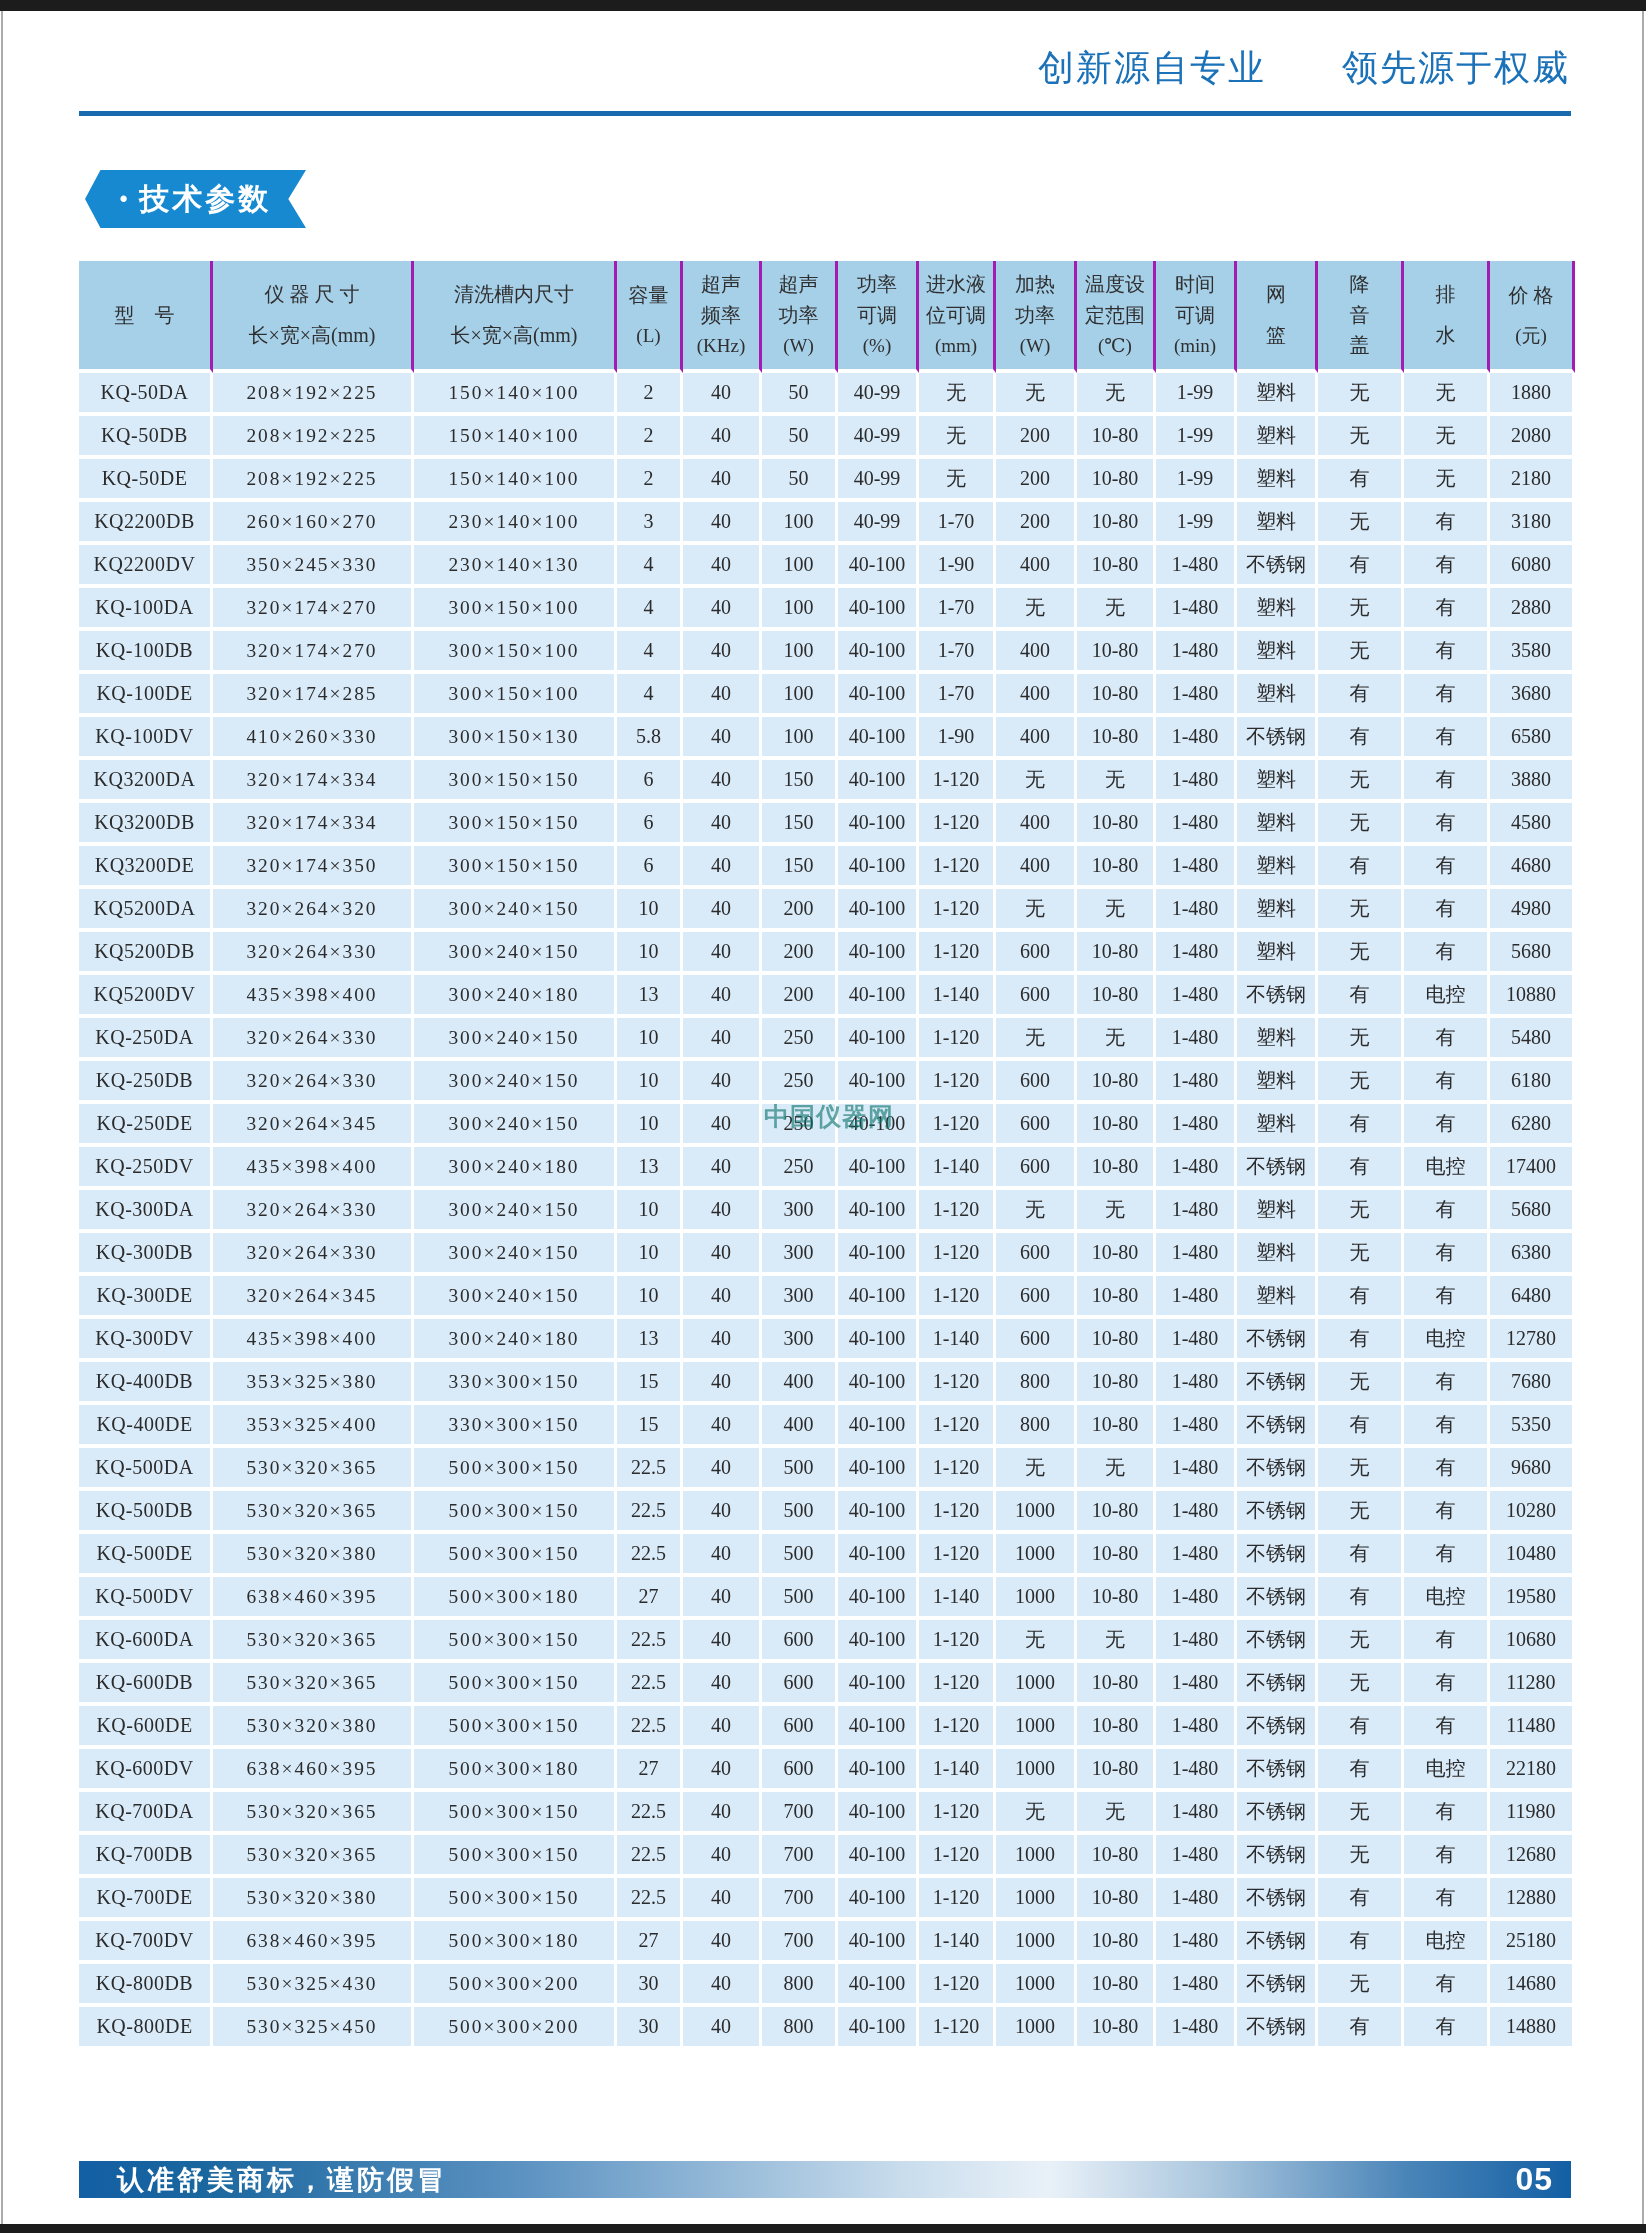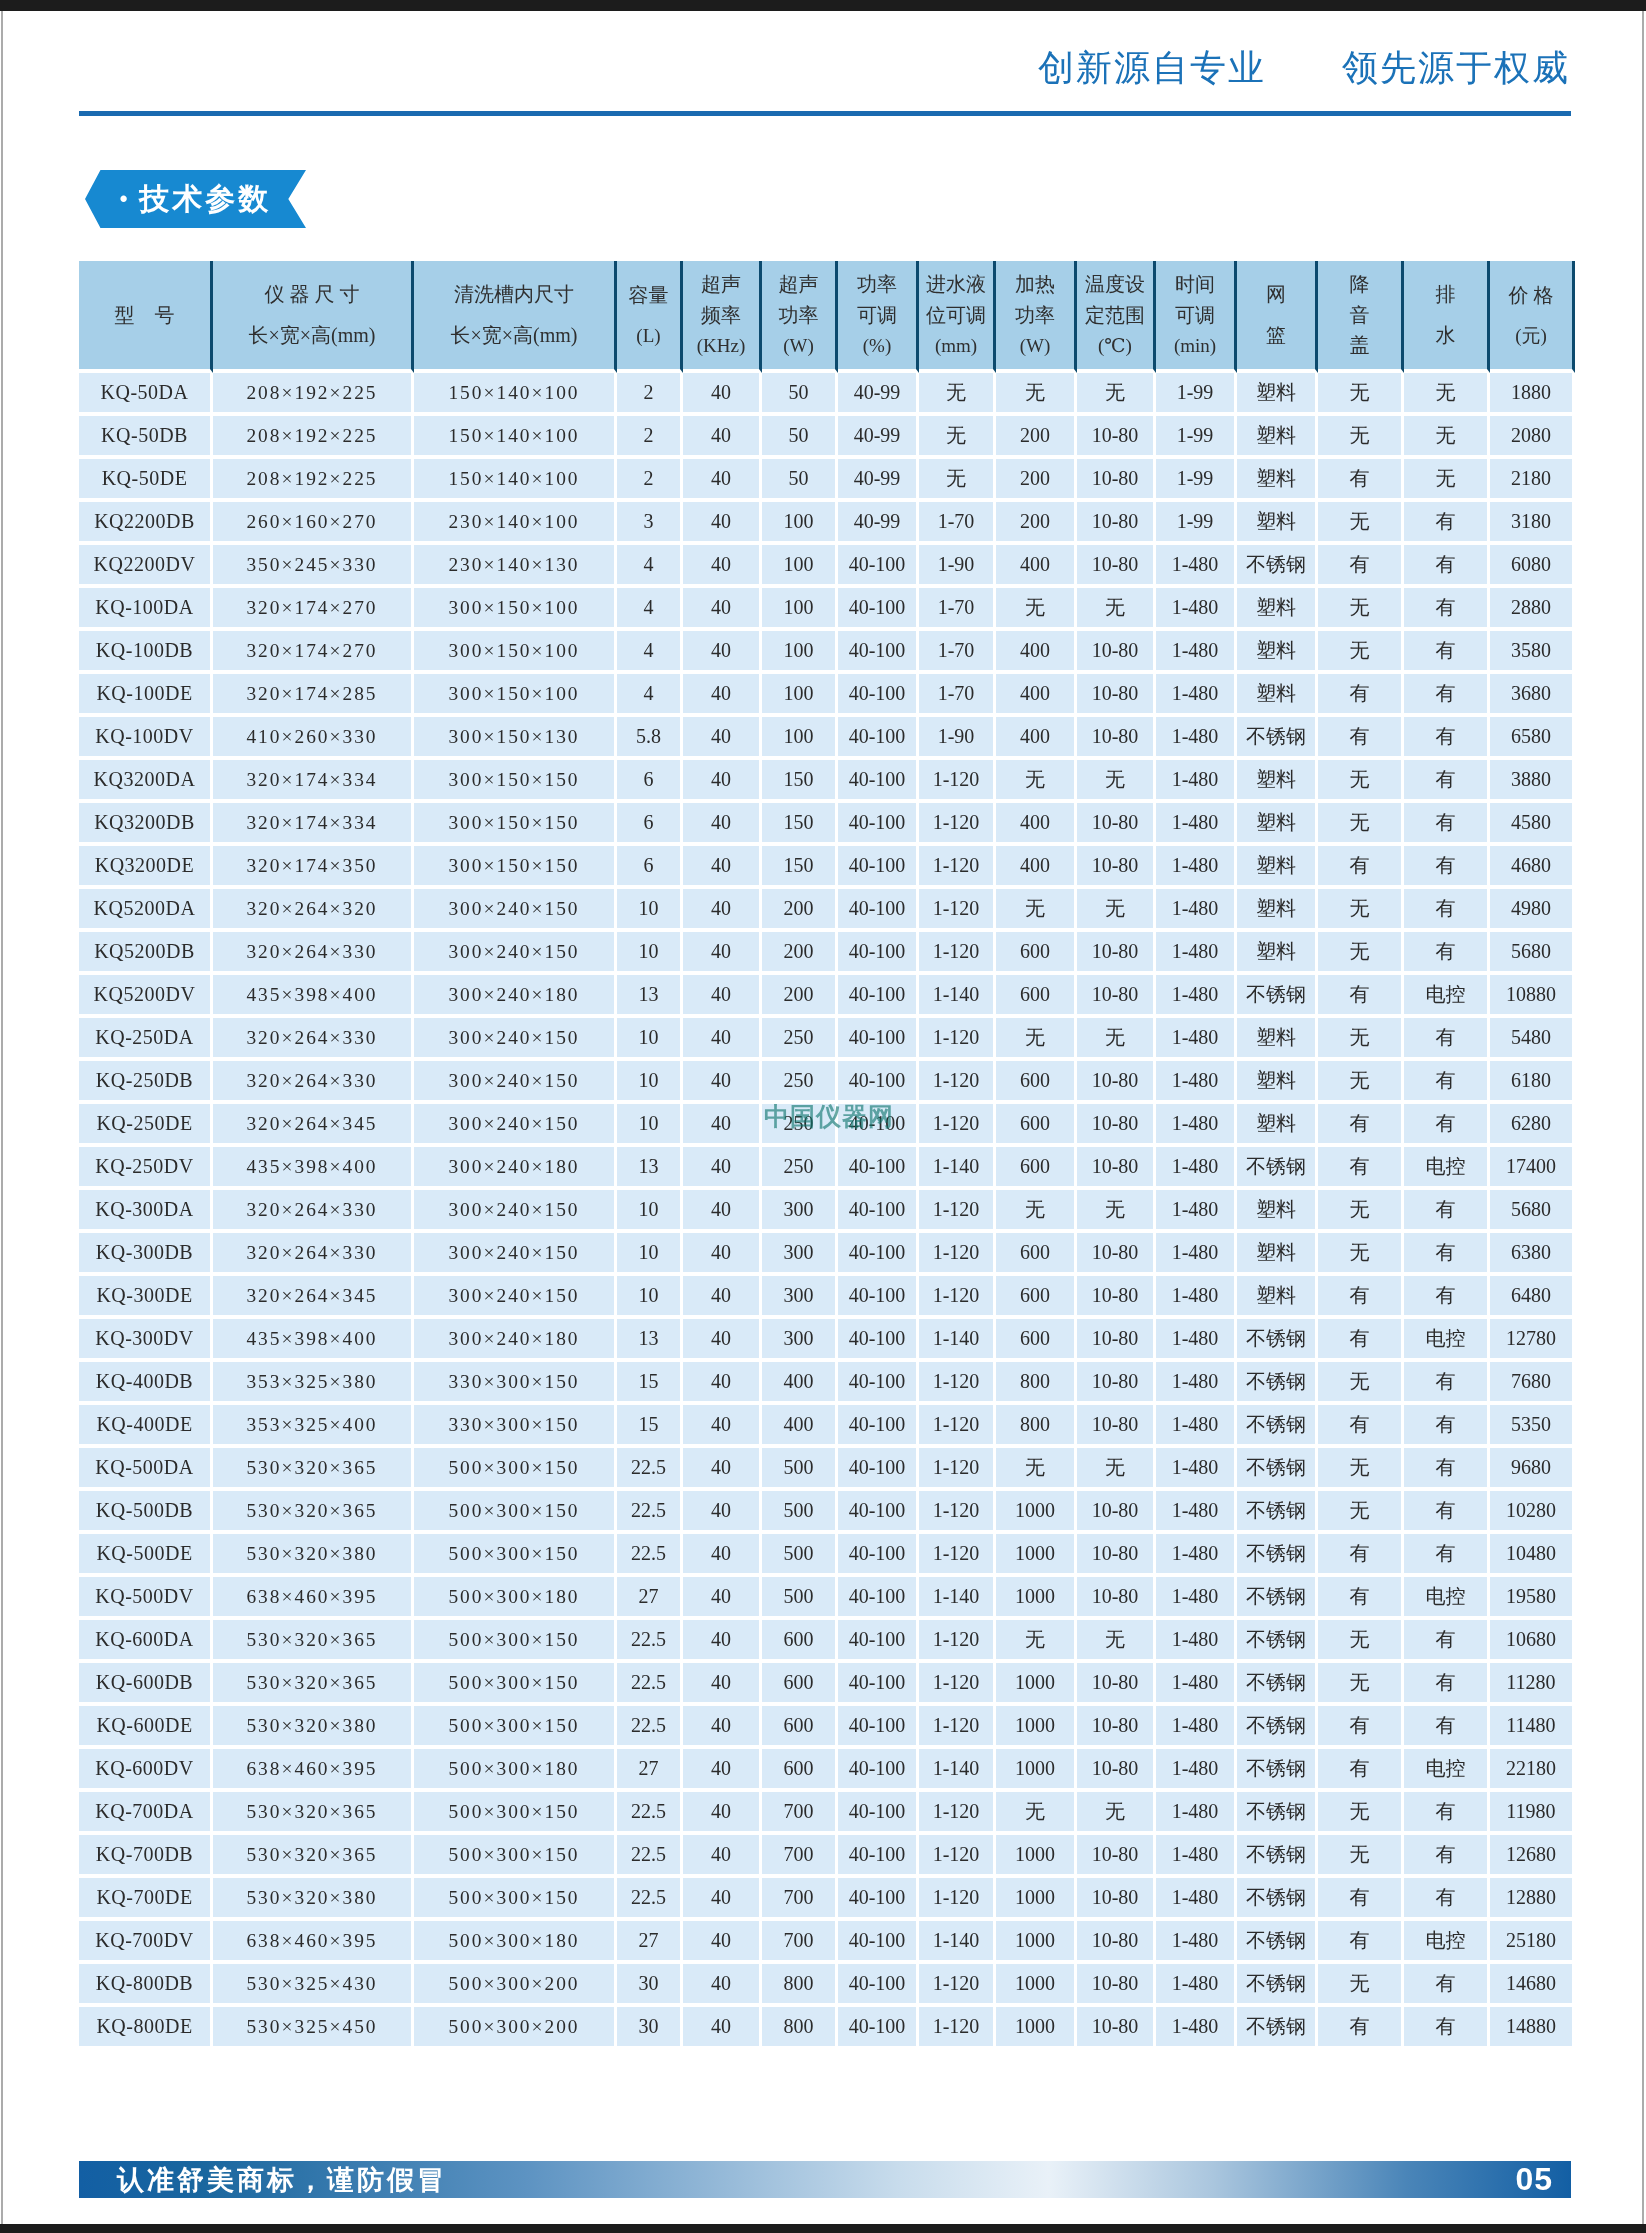--- a/index.html
+++ b/index.html
@@ -36,21 +36,21 @@
   }
   .section-badge .dot{font-size:22px;margin-right:12px;letter-spacing:0;}
 
   .spec-table{
     position:absolute;left:79px;top:261px;width:1492px;
     border-collapse:separate;border-spacing:0;
     table-layout:fixed;
   }
   .spec-table th{
     background:#a6cfe8;height:100px;
-    border-right:3px solid #0c4a6e;border-bottom:4px solid #ffffff;
+    border-right:3px solid #a21caf;border-bottom:4px solid #ffffff;
     font-weight:normal;color:#2f2f2f;font-size:20px;
     vertical-align:middle;text-align:center;padding:4px 0;
   }
   .spec-table th .hwrap{height:100%;display:flex;flex-direction:column;justify-content:space-evenly;align-items:center;}
   .spec-table th .hline{line-height:1.12;}
   .spec-table th .unit{font-size:19px;}
   .spec-table td{
     background:#d9eaf8;height:37px;
     border-right:3px solid #ffffff;border-bottom:4px solid #ffffff;
     text-align:center;vertical-align:middle;

